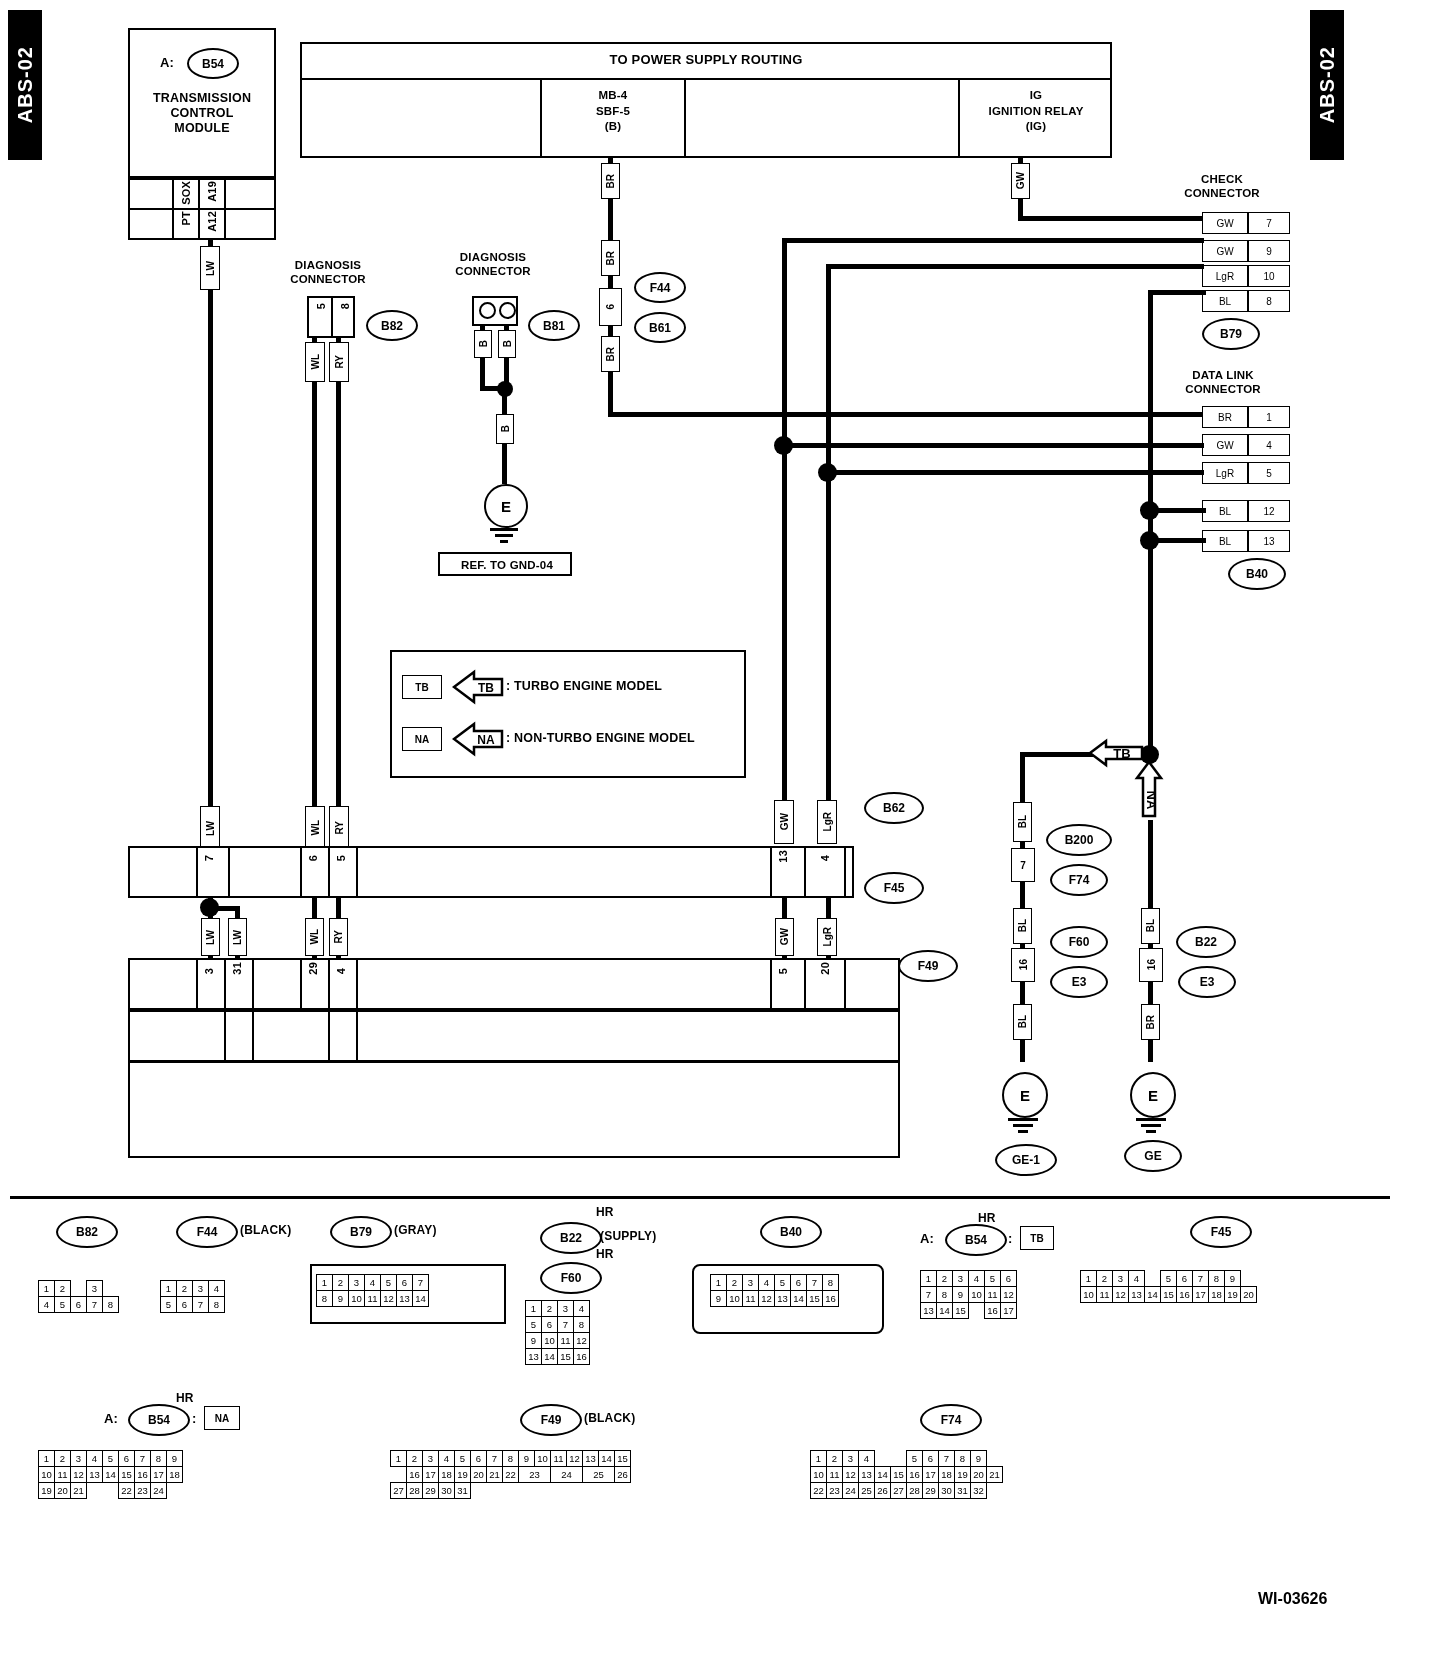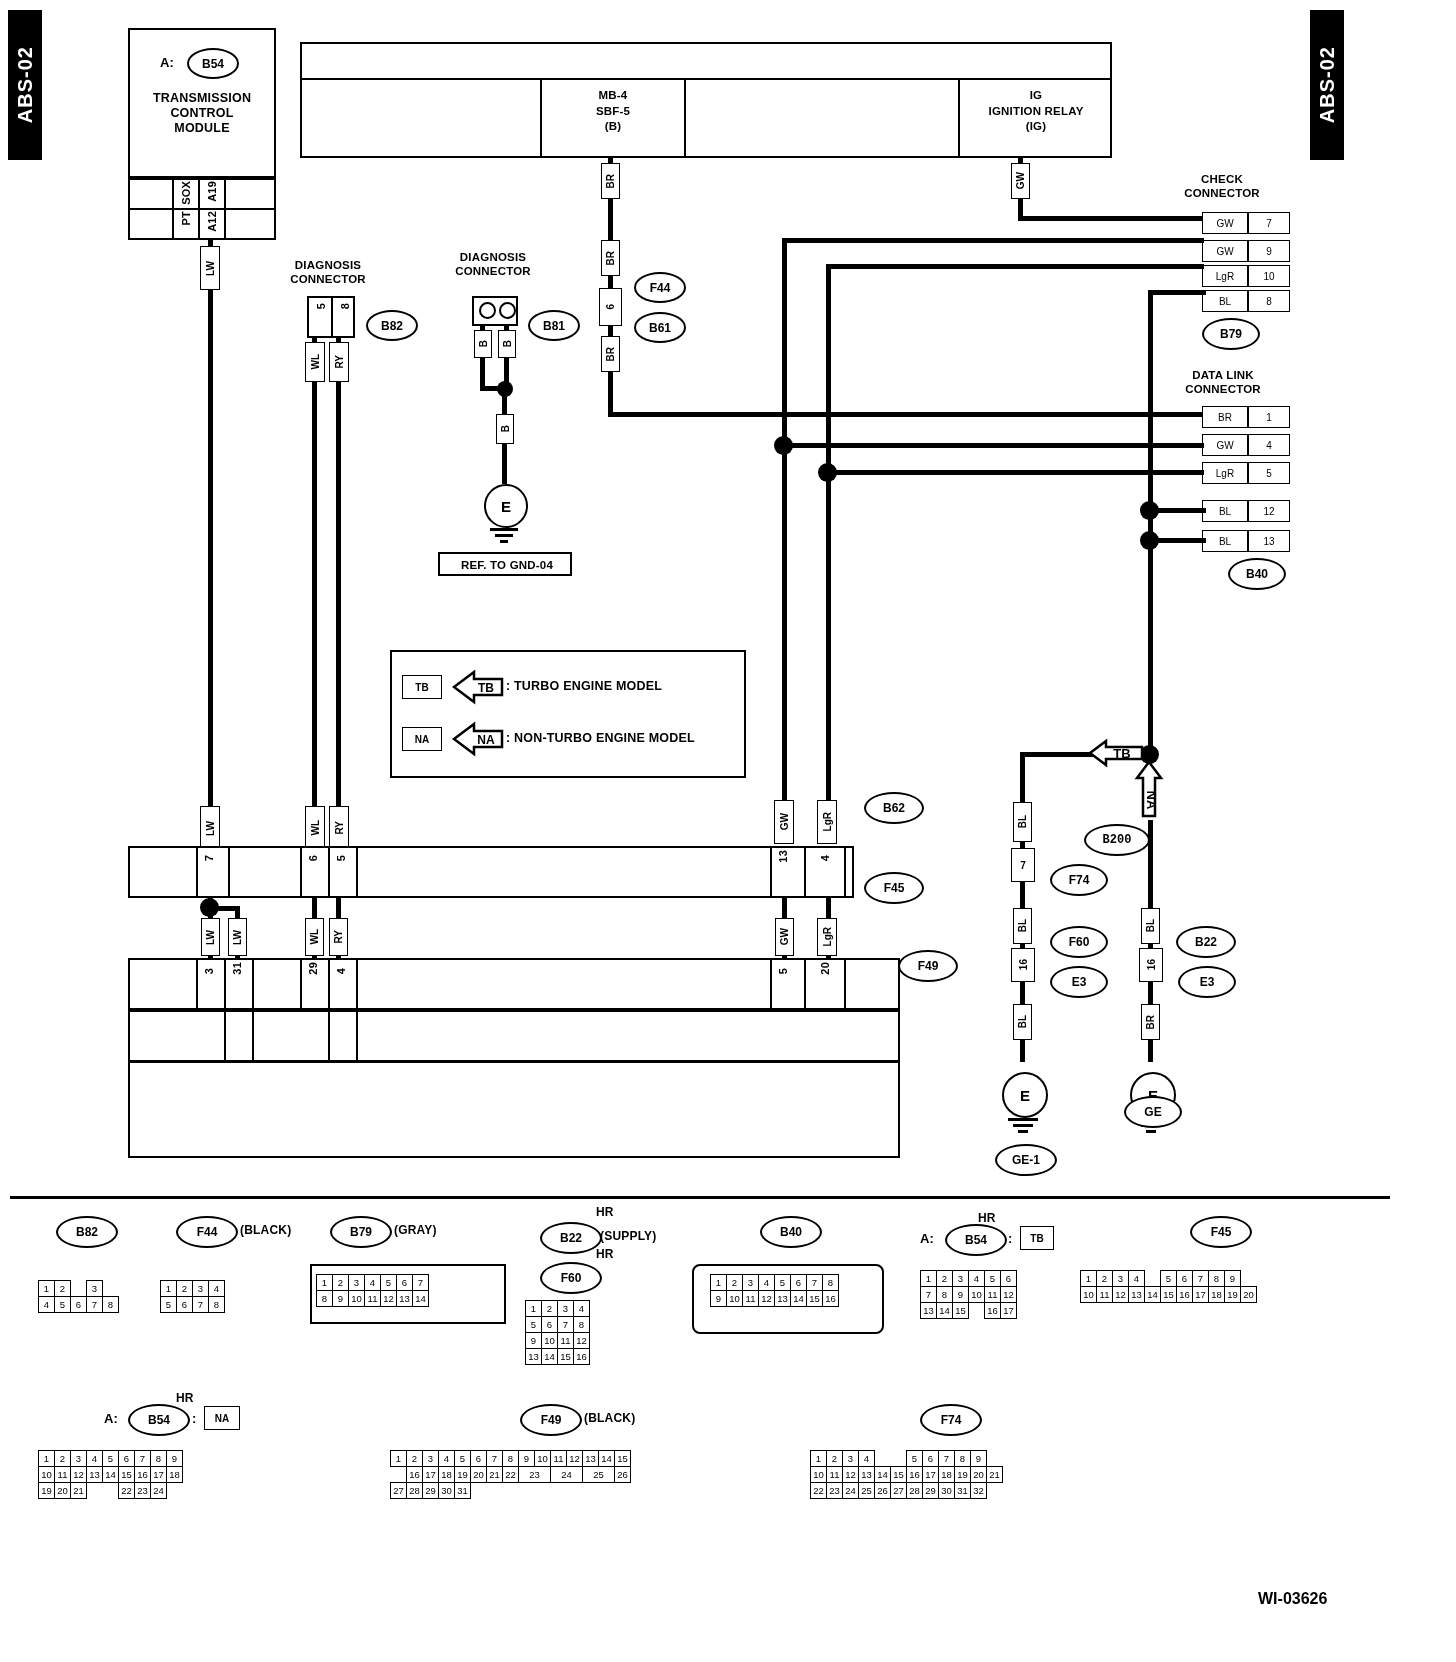--- a/index.html
+++ b/index.html
@@ -64,20 +64,21 @@
   <div class="txt bold vert" style="left:181px;top:181px;font-size:11px;">SOX</div>
   <div class="txt bold vert" style="left:207px;top:181px;font-size:11px;">A19</div>
   <div class="txt bold vert" style="left:181px;top:211px;font-size:11px;">PT</div>
   <div class="txt bold vert" style="left:207px;top:211px;font-size:11px;">A12</div>
 
   <div class="box" style="left:300px;top:42px;width:812px;height:116px;"></div>
   <div class="ln" style="left:300px;top:78px;width:812px;height:2px;"></div>
   <div class="ln" style="left:540px;top:80px;width:2px;height:78px;"></div>
   <div class="ln" style="left:684px;top:80px;width:2px;height:78px;"></div>
   <div class="ln" style="left:958px;top:80px;width:2px;height:78px;"></div>
+  <div class="txt bold ctr" style="left:300px;top:53px;width:812px;font-size:13px;">TO POWER SUPPLY ROUTING</div>
   <div class="txt bold ctr" style="left:542px;top:88px;width:142px;font-size:11.5px;line-height:1.35;">
     <div>MB-4</div>
     <div>SBF-5</div>
     <div>(B)</div>
   </div>
   <div class="txt bold ctr" style="left:960px;top:88px;width:152px;font-size:11.5px;line-height:1.35;">
     <div>IG</div>
     <div>IGNITION RELAY</div>
     <div>(IG)</div>
   </div>
@@ -252,21 +253,21 @@
     </svg>
   </div>
 
   <div class="ln" style="left:1020px;top:806px;width:5px;height:44px;"></div>
   <div class="wirelabel" style="left:1013px;top:802px;width:19px;height:40px;">
     <span>BL</span>
   </div>
   <div class="lbl" style="left:1011px;top:848px;width:24px;height:34px;">
     <span>7</span>
   </div>
-  <div class="oval" style="left:1084px;top:824px;width:62px;height:28px;font-family:Liberation Mono, monospace;">
+  <div class="oval" style="left:1046px;top:824px;width:62px;height:28px;">
     <span>B200</span>
   </div>
   <div class="oval" style="left:1050px;top:864px;width:54px;height:28px;">
     <span>F74</span>
   </div>
   <div class="ln" style="left:1020px;top:882px;width:5px;height:68px;"></div>
   <div class="wirelabel" style="left:1013px;top:908px;width:19px;height:36px;">
     <span>BL</span>
   </div>
   <div class="lbl" style="left:1011px;top:948px;width:24px;height:34px;">
@@ -304,21 +305,21 @@
     <span>E3</span>
   </div>
   <div class="ln" style="left:1148px;top:982px;width:5px;height:80px;"></div>
   <div class="wirelabel" style="left:1141px;top:1004px;width:19px;height:36px;">
     <span>BR</span>
   </div>
   <div class="gcirc" style="left:1130px;top:1072px;width:42px;height:42px;">E</div>
   <div class="ln" style="left:1136px;top:1118px;width:30px;height:3px;"></div>
   <div class="ln" style="left:1141px;top:1124px;width:20px;height:3px;"></div>
   <div class="ln" style="left:1146px;top:1130px;width:10px;height:3px;"></div>
-  <div class="oval" style="left:1124px;top:1096px;width:54px;height:28px;">
+  <div class="oval" style="left:1124px;top:1140px;width:54px;height:28px;">
     <span>GE</span>
   </div>
 
   <div class="legendbox" style="left:390px;top:650px;width:352px;height:124px;"></div>
   <div class="lbl" style="left:402px;top:675px;width:40px;height:24px;">
     <span>TB</span>
   </div>
   <div class="arrowtag" style="left:452px;top:668px;">
     <svg width="52" height="38" viewBox="0 0 52 38">
       <polygon points="2,19 22,4 22,11 50,11 50,27 22,27 22,34" fill="#fff" stroke="#000" stroke-width="2.5"></polygon>

